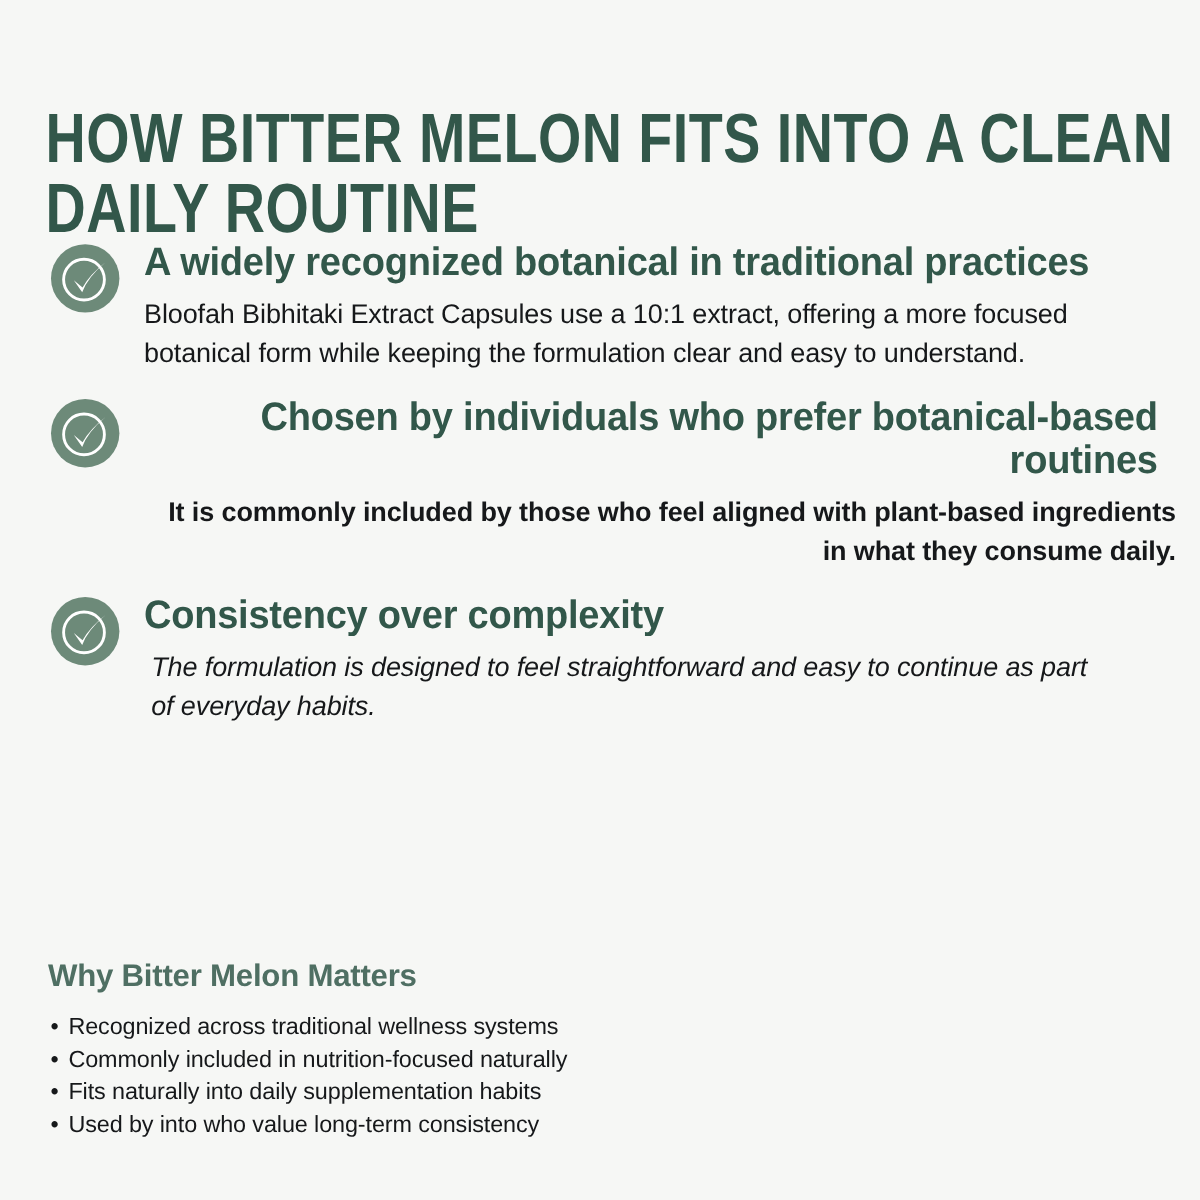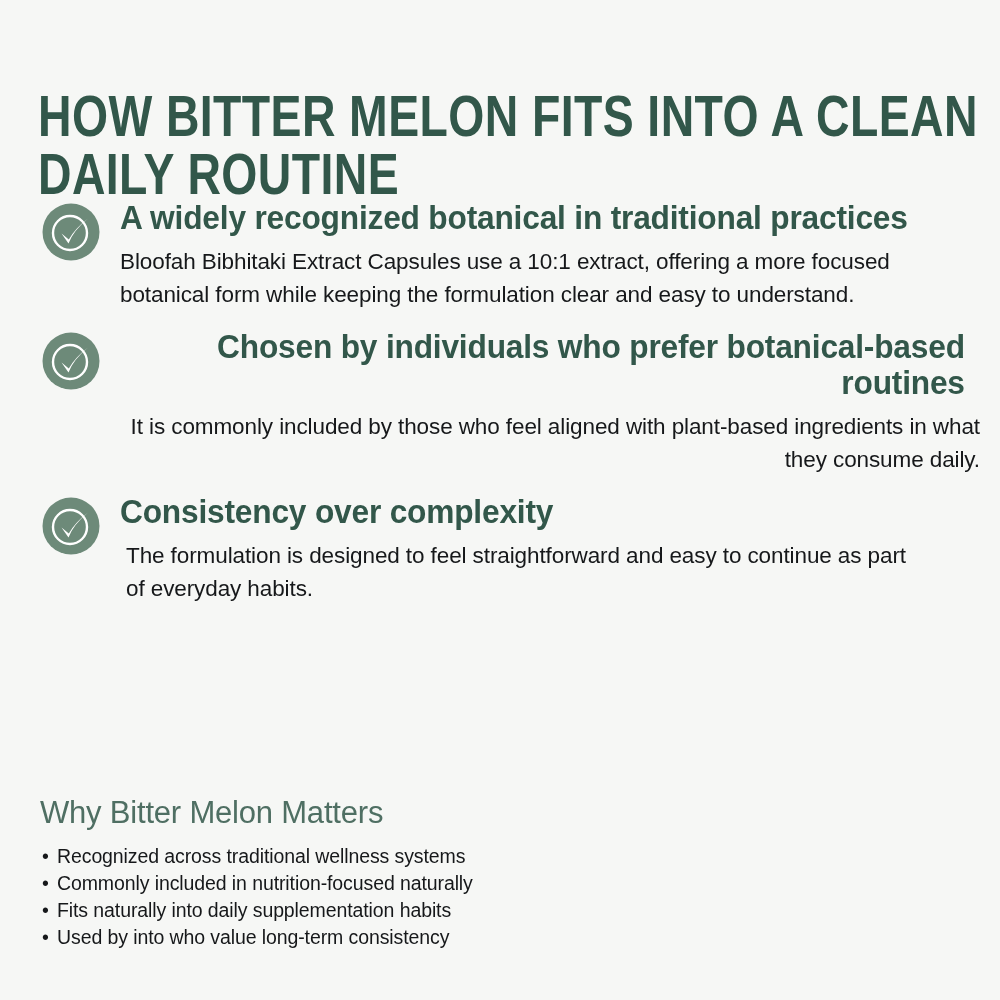--- a/index.html
+++ b/index.html
@@ -77,35 +77,35 @@
     font-size: 22.5px;
     line-height: 33px;
     margin: 9px 0 0 0;
     padding-right: 52px;
     letter-spacing: -0.1px;
   }
 
   #feature-0 { margin-bottom: 16px; }
   #feature-0 .feature-body { padding-right: 74px; }
   #feature-1 { margin-bottom: 16px; text-align: right; }
-  #feature-1 .feature-body { margin-left: -4px; padding-right: 20px; }
-  #feature-2 .feature-body { margin-left: 6px; padding-right: 70px; }
+  #feature-1 .feature-body { margin-left: -4px; padding-right: 20px; font-weight: bold; }
+  #feature-2 .feature-body { margin-left: 6px; padding-right: 70px; font-style: italic; }
 
   
   .why {
     position: absolute;
     left: 40px;
     top: 795px;
     width: 920px;
   }
   .why-title {
     color: #4f6f63;
     font-family: "Liberation Sans", sans-serif;
-    font-weight: normal;
-    font-size: 31px;
+    font-weight: bold;
+    font-size: 26px;
     line-height: 36px;
     margin: 0 0 12px 0;
     letter-spacing: -0.2px;
   }
   .why-list {
     list-style: none;
     margin: 0;
     padding: 0;
   }
   .why-list li {

